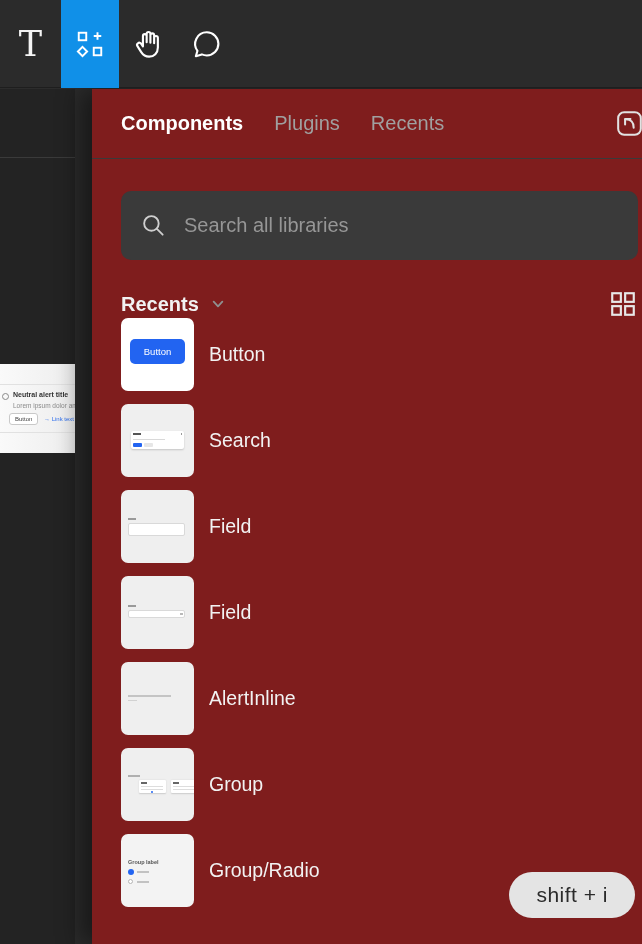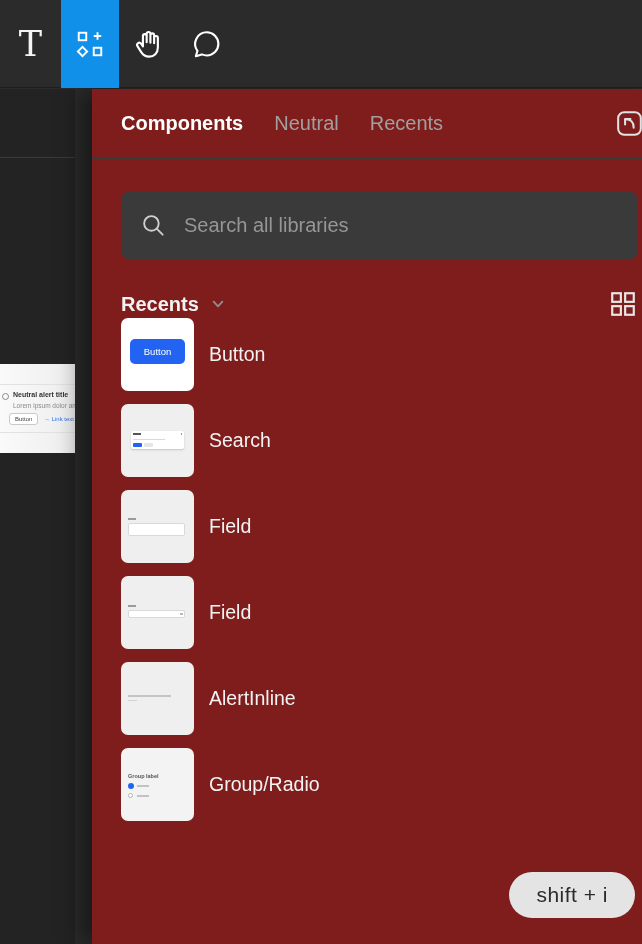--- a/index.html
+++ b/index.html
@@ -126,21 +126,21 @@
           <span class="alert-link">→  Link text</span>
         </div>
       </div>
     </div>
 
     <div class="panel">
 
       <div class="panel-header">
         <div class="tabs">
           <span class="tab active">Components</span>
-          <span class="tab">Neutral</span>
+          <span class="tab">Plugins</span>
           <span class="tab">Recents</span>
         </div>
         <span class="popin-btn">
           <svg width="31" height="31" viewBox="0 0 26 26" fill="none" stroke="#e2e2e2" stroke-width="1.7" stroke-linecap="round" stroke-linejoin="round">
             <rect x="3.5" y="3.5" width="19" height="19" rx="5"></rect>
             <path d="M16.5 16.5 C16.5 11.8 14.3 9.5 9.6 9.5"></path>
             <path d="M9.3 13.8 V9.3 H13.8"></path>
           </svg>
         </span>
       </div>
@@ -212,20 +212,37 @@
         </div>
 
         <div class="item-row">
           <div class="thumb">
             <i class="pv-bar" style="left:7px;top:33px;width:43px;height:1.5px;background:#c4c4c4;"></i>
             <i class="pv-bar" style="left:7px;top:37.5px;width:9px;height:1.5px;background:#d2d2d2;"></i>
           </div>
           <span class="item-label">AlertInline</span>
         </div>
 
+        <div class="item-row">
+          <div class="thumb">
+            <i class="pv-bar" style="left:7px;top:27px;width:12px;height:2px;background:#b0b0b0;"></i>
+            <span class="pv-card" style="left:18px;top:32px;width:27px;height:13px;">
+              <i class="pv-bar" style="left:2px;top:2px;width:6px;height:1.5px;background:#666;"></i>
+              <i class="pv-bar" style="left:2px;top:6px;width:22px;height:1px;background:#ddd;"></i>
+              <i class="pv-bar" style="left:2px;top:8.5px;width:22px;height:1px;background:#ddd;"></i>
+              <i class="pv-bar" style="left:12px;top:10.8px;width:2px;height:2px;background:#2264f1;border-radius:50%;"></i>
+            </span>
+            <span class="pv-card" style="left:50px;top:32px;width:27px;height:13px;">
+              <i class="pv-bar" style="left:2px;top:2px;width:6px;height:1.5px;background:#666;"></i>
+              <i class="pv-bar" style="left:2px;top:6px;width:22px;height:1px;background:#ddd;"></i>
+              <i class="pv-bar" style="left:2px;top:8.5px;width:22px;height:1px;background:#ddd;"></i>
+            </span>
+          </div>
+          <span class="item-label">Group</span>
+        </div>
 
         <div class="item-row">
           <div class="thumb tv-radio">
             <span class="pv-radio-label">Group label</span>
             <i class="pv-dot-blue"></i>
             <i class="pv-bar" style="left:16px;top:37px;width:12px;height:2px;background:#c2c2c2;"></i>
             <i class="pv-dot-empty"></i>
             <i class="pv-bar" style="left:16px;top:46.5px;width:12px;height:2px;background:#c2c2c2;"></i>
           </div>
           <span class="item-label">Group/Radio</span>

